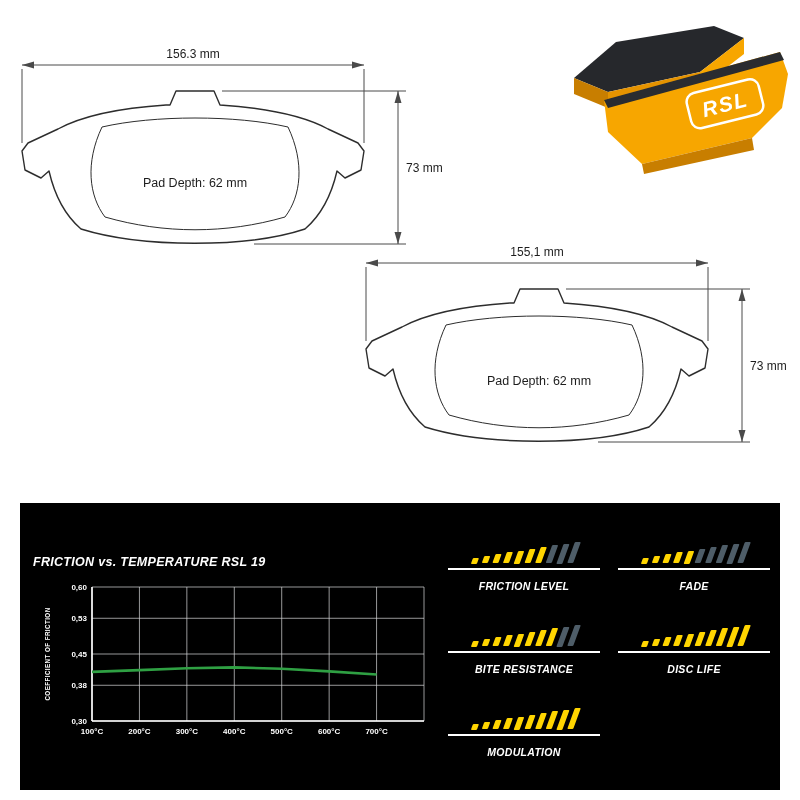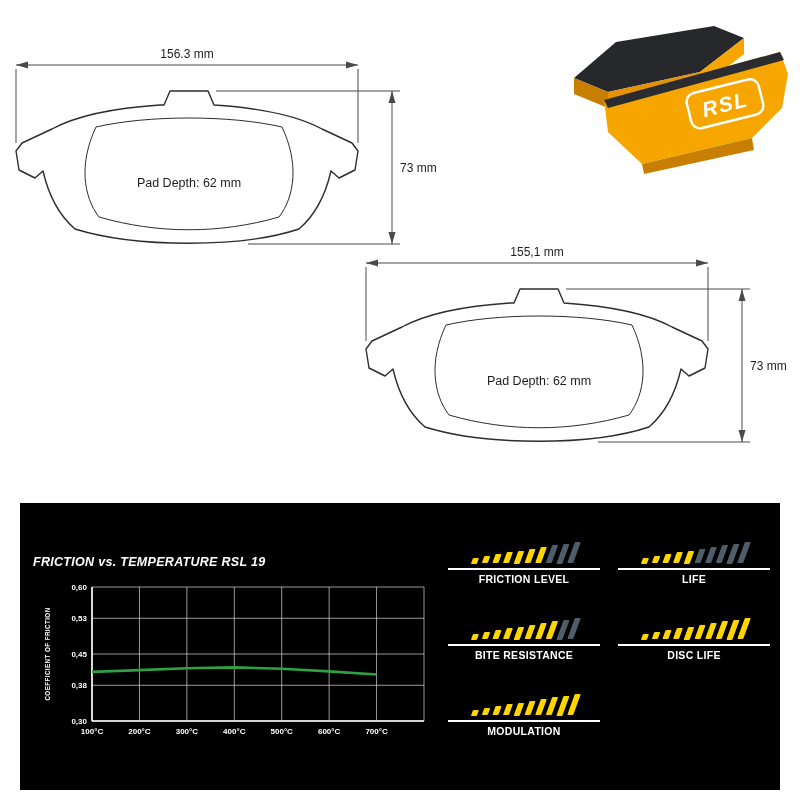--- a/index.html
+++ b/index.html
@@ -27,26 +27,26 @@
   .ylab{fill:#fff;font-size:6.3px;font-weight:700;letter-spacing:.4px}
   .curve{fill:none;stroke-width:2.6}
 
   .ratings{position:absolute;left:428px;top:36px;display:grid;grid-template-columns:152px 152px;column-gap:18px;row-gap:30px}
   .rating{display:flex;flex-direction:column}
   .bars{display:flex;align-items:flex-end;justify-content:center;gap:5px;height:24px}
   .bar{width:6px;transform:skewX(-20deg);border-radius:1px}
   .bar.on{background:var(--yellow,#FFD500)}
   .bar.off{background:var(--grey,#4E5D68)}
   .rule{height:2px;background:#fff;margin-top:5px}
-  .rating-label{margin-top:3px;text-align:center;font-size:10.5px;font-weight:700;letter-spacing:.3px}
+  .rating-label{margin-top:10px;text-align:center;font-size:10.5px;font-weight:700;font-style:italic;letter-spacing:.3px}
 </style>
 </head>
 <body>
 
-<div class="drawing" style="left:2px;top:45px">
+<div class="drawing" style="left:8px;top:45px">
   <svg width="445" height="225" viewBox="0 0 445 225">
     <g class="dim">
       <line x1="14" y1="24" x2="14" y2="98"></line>
       <line x1="356" y1="24" x2="356" y2="98"></line>
       <line x1="14" y1="20" x2="356" y2="20"></line>
       <polygon points="14,20 26,16.5 26,23.5"></polygon>
       <polygon points="356,20 344,16.5 344,23.5"></polygon>
       <text x="185" y="13" text-anchor="middle" class="dimtxt">156.3 mm</text>
     </g>
     <g class="dim">
@@ -168,21 +168,21 @@
           <span class="bar on" style="height: 9px;"></span>
           <span class="bar on" style="height: 10.75px;"></span>
           <span class="bar on" style="height: 12.5px;"></span>
           <span class="bar off" style="height: 14.25px;"></span>
           <span class="bar off" style="height: 16px;"></span>
           <span class="bar off" style="height: 17.75px;"></span>
           <span class="bar off" style="height: 19.5px;"></span>
           <span class="bar off" style="height: 21.25px;"></span>
         </div>
       <div class="rule"></div>
-      <div class="rating-label">LIFE</div>
+      <div class="rating-label">FADE</div>
     </div>
     <div class="rating">
       <div class="bars">
           <span class="bar on" style="height: 5.5px;"></span>
           <span class="bar on" style="height: 7.25px;"></span>
           <span class="bar on" style="height: 9px;"></span>
           <span class="bar on" style="height: 10.75px;"></span>
           <span class="bar on" style="height: 12.5px;"></span>
           <span class="bar on" style="height: 14.25px;"></span>
           <span class="bar on" style="height: 16px;"></span>

